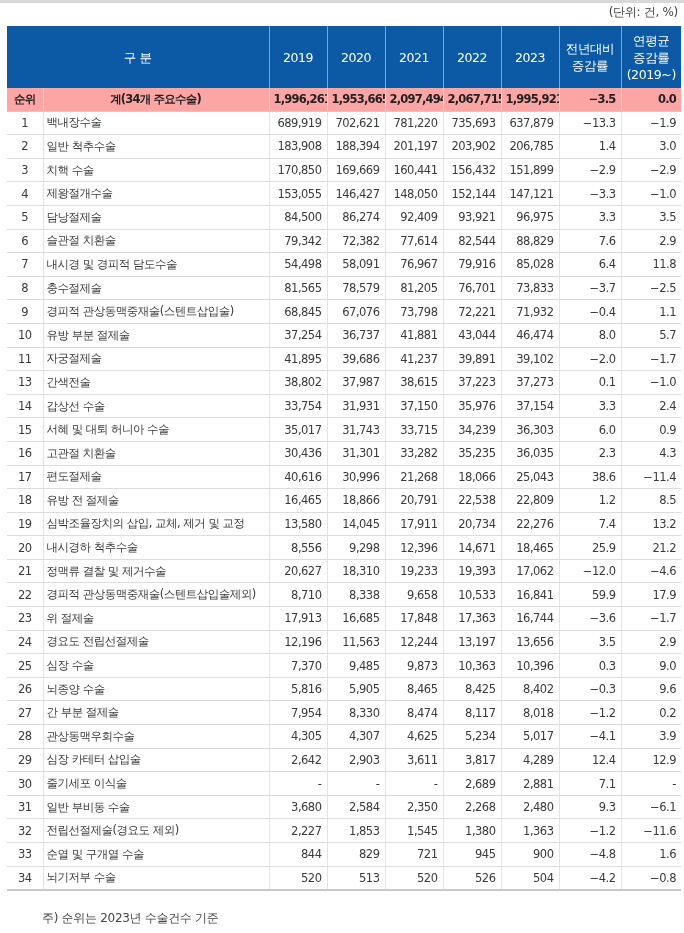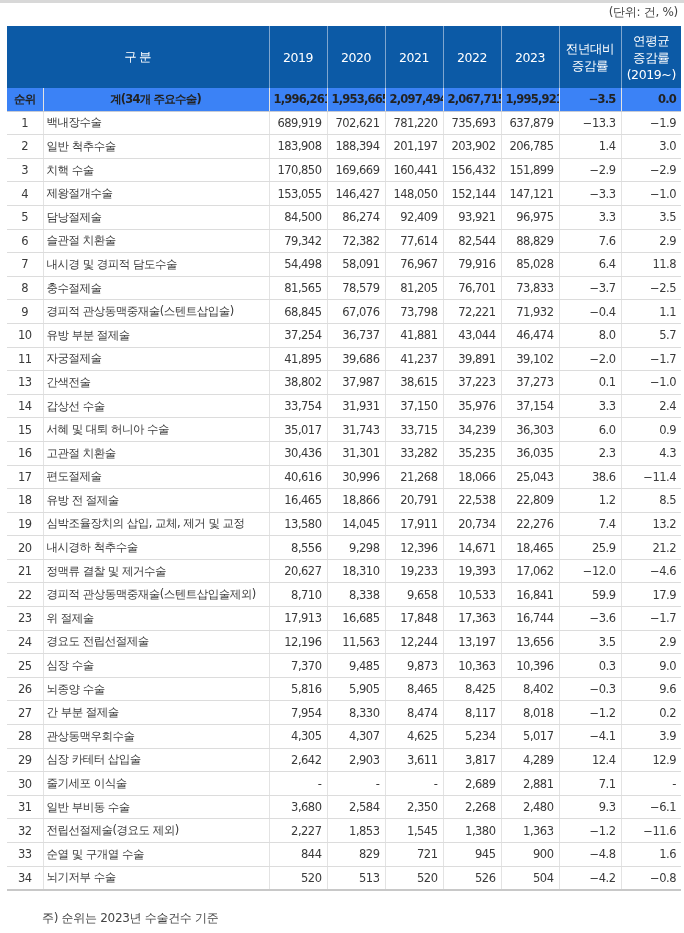--- a/index.html
+++ b/index.html
@@ -1,27 +1,27 @@
 <!DOCTYPE html>
 <html><head>
 <meta charset="utf-8">
 <style>
   html, body { margin: 0; padding: 0; background: #ffffff; }
   body { width: 684px; height: 933px; overflow: hidden; font-family: "DejaVu Sans", sans-serif; color: #333; position: relative; }
   .topline { position: absolute; left: 0; top: 0; width: 684px; height: 3px; background: #d8d8d8; }
   .unit { position: absolute; right: 6px; top: 4px; font-size: 12px; color: #444; letter-spacing: -0.3px; }
   table { position: absolute; left: 7px; top: 26px; width: 674px; border-collapse: collapse; table-layout: fixed; }
   th { background: #0c5aa6; color: #fff; font-weight: normal; font-size: 12.5px; line-height: 17px; text-align: center; border-left: 1px solid #7fa6cf; border-right: 1px solid #7fa6cf; height: 62px; padding: 0; letter-spacing: -0.4px; }
-  th:first-child { border-left: none; font-family: Liberation Serif, serif; }
+  th:first-child { border-left: none; }
   th:last-child { border-right: none; }
   td { font-size: 11.5px; height: 22.6px; padding: 0 4px; border-bottom: 1px solid #dcdcdc; border-left: 1px solid #e3e3e3; white-space: nowrap; overflow: hidden; letter-spacing: -0.5px; color: #3a3a3a; }
   td:first-child { border-left: none; text-align: center; }
   td.num { text-align: right; padding-right: 5px; }
   td.name { text-align: left; padding-left: 3px; }
-  tr.total td { background: #3b82f6; font-weight: bold; color: #222; border-bottom: 1px solid #c8ccd4; letter-spacing: -0.8px; }
+  tr.total td { background: #fca5a5; font-weight: bold; color: #222; border-bottom: 1px solid #c8ccd4; letter-spacing: -0.8px; }
   tr.total td.name { text-align: center; }
   tr.last td { border-bottom: 2px solid #c8c8c8; }
   .footnote { position: absolute; left: 4px; top: 910px; font-size: 12px; color: #444; letter-spacing: -0.3px; margin-left: 38px; }
 </style>
 </head>
 <body>
 
 <div class="topline"></div>
 <div class="unit">(단위: 건, %)</div>
 

